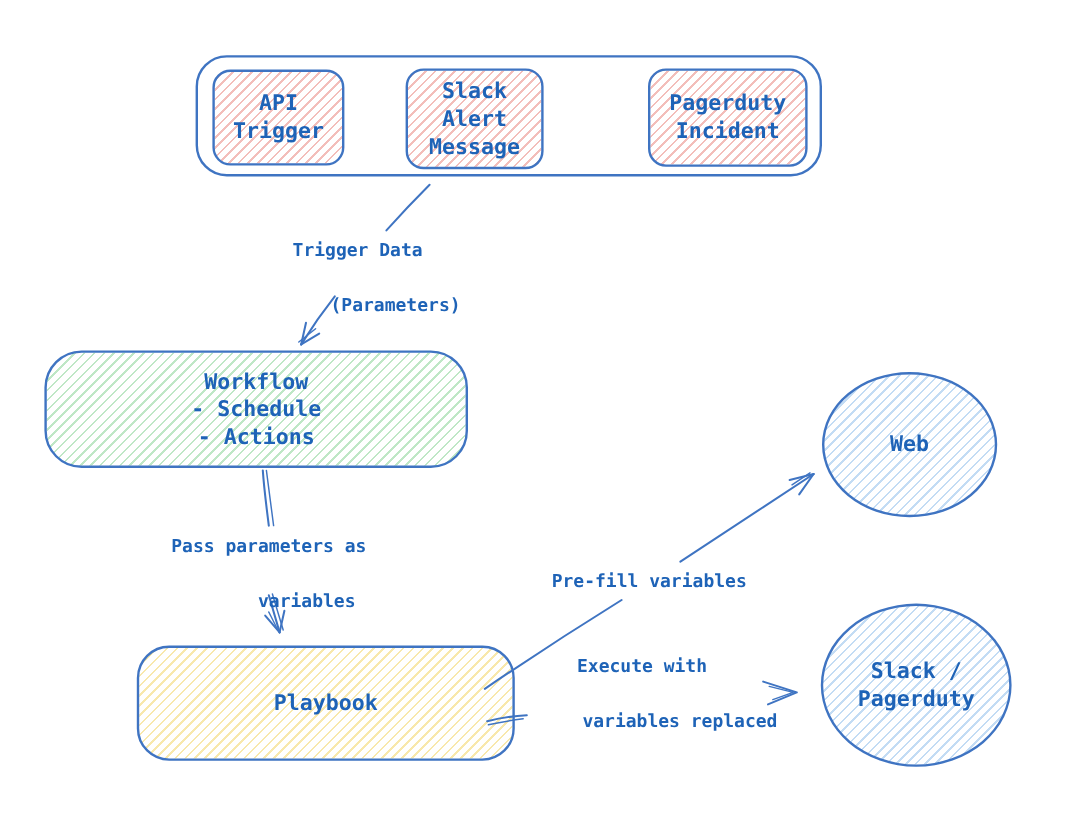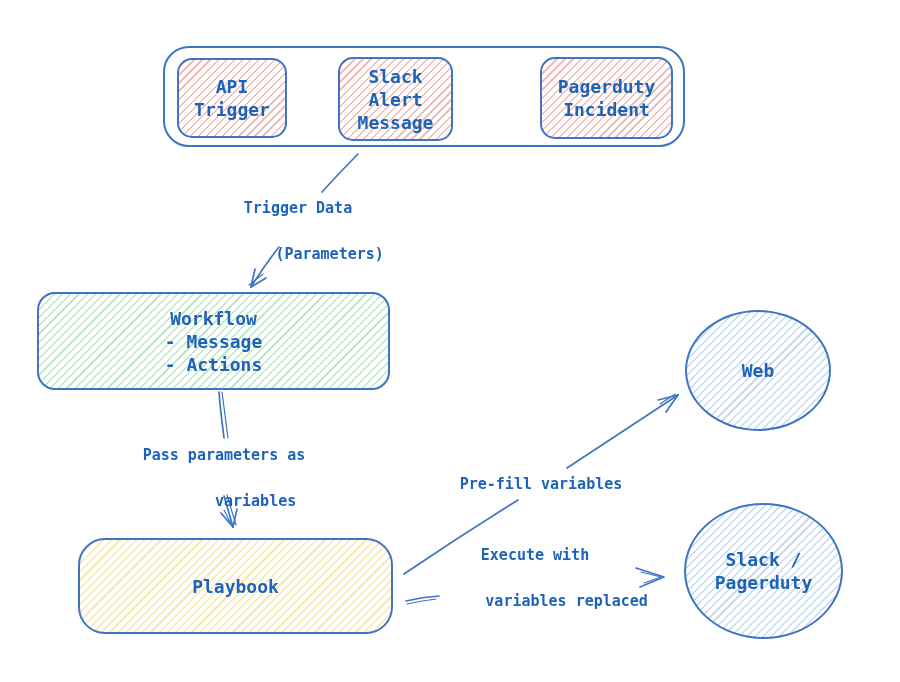--- a/index.html
+++ b/index.html
@@ -32,20 +32,21 @@
   }
   .hatch-green {
     background: repeating-linear-gradient(135deg,
       rgba(0,0,0,0) 0px, rgba(0,0,0,0) 4.3px,
       var(--green) 4.3px, var(--green) 5.8px);
   }
   .hatch-yellow {
     background: repeating-linear-gradient(135deg,
       rgba(0,0,0,0) 0px, rgba(0,0,0,0) 4.3px,
       var(--yellow) 4.3px, var(--yellow) 5.8px);
+    margin-left: 36px;
   }
   .hatch-blue {
     background: repeating-linear-gradient(135deg,
       rgba(0,0,0,0) 0px, rgba(0,0,0,0) 4.2px,
       var(--blue) 4.2px, var(--blue) 5.7px);
   }
   .node-text {
     position: absolute;
     inset: 0;
     display: flex;
@@ -96,22 +97,22 @@
   </div>
 
   <div class="shape hatch-pink" style="left:338px; top:57px; width:115px; height:84px; border-radius:15px;">
     <div class="node-text"><span>Slack</span><span>Alert</span><span>Message</span></div>
   </div>
 
   <div class="shape hatch-pink" style="left:540px; top:57px; width:133px; height:82px; border-radius:15px;">
     <div class="node-text"><span>Pagerduty</span><span>Incident</span></div>
   </div>
 
-  <div class="shape hatch-green" style="left:37px; top:292px; width:353px; height:98px; border-radius:18px;text-decoration:underline;">
-    <div class="node-text"><span>Workflow</span><span>- Message</span><span>- Actions</span></div>
+  <div class="shape hatch-green" style="left:37px; top:292px; width:353px; height:98px; border-radius:31px;text-decoration:underline;">
+    <div class="node-text"><span>Workflow</span><span>- Schedule</span><span>- Actions</span></div>
   </div>
 
   <div class="shape hatch-yellow" style="left:78px; top:538px; width:315px; height:96px; border-radius:27px;">
     <div class="node-text"><span>Playbook</span></div>
   </div>
 
   <div class="shape hatch-blue circle" style="left:685px; top:310px; width:146px; height:121px;">
     <div class="node-text"><span>Web</span></div>
   </div>
 

